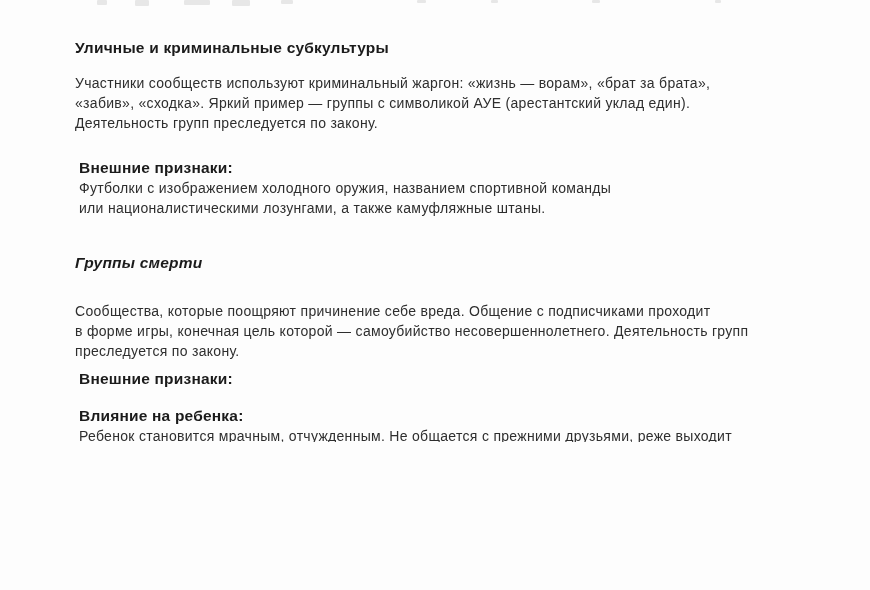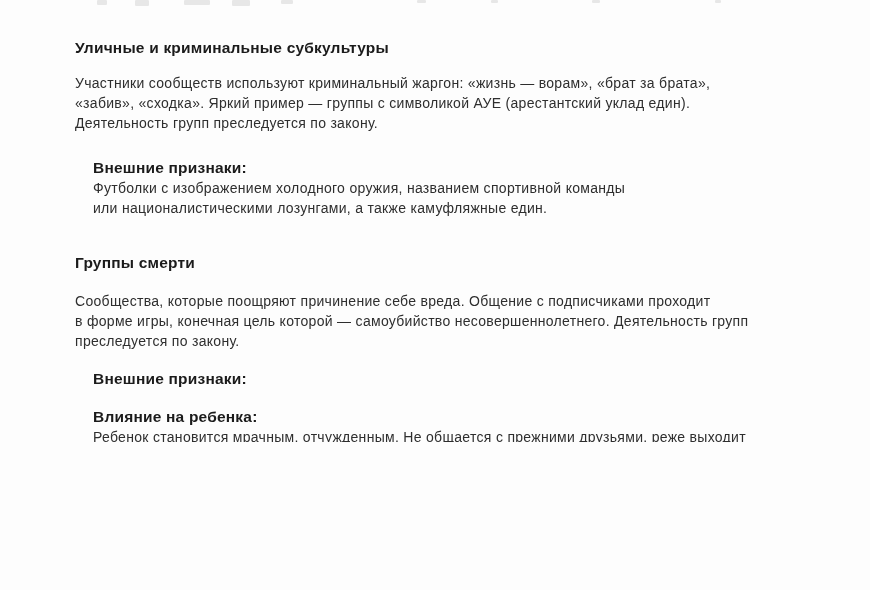--- a/index.html
+++ b/index.html
@@ -43,23 +43,23 @@
     font-size: 14px;
     font-weight: 400;
     line-height: 20px;
     letter-spacing: 0.3px;
     color: #2e2e2e;
     margin: 0;
     white-space: pre-line;
   }
   .mb15 { margin-bottom: 15px; }
   .mb18 { margin-bottom: 8px; }
-  .mb20 { margin-bottom: 18px; }
+  .mb20 { margin-bottom: 28px; font-style: italic; }
   .mb25 { margin-bottom: 25px; }
-  .sub { margin: 18px; }
+  .sub { margin: 4px; }
   .sub-gap { margin-bottom: 17px; }
   .section-2 { margin-top: 35px; }
 </style>
 </head>
 <body style="background: rgb(253, 253, 253);">
 
 <div class="page">
 
   <div class="top-remnant">
     <i style="width:10px;height:5px;margin-left:22px"></i>
@@ -75,21 +75,21 @@
 
   <section class="section">
     <h2 class="heading mb15">Уличные и криминальные субкультуры</h2>
     <p class="body-text mb25">Участники сообществ используют криминальный жаргон: «жизнь — ворам», «брат за брата»,
 «забив», «сходка». Яркий пример — группы с символикой АУЕ (арестантский уклад един).
 Деятельность групп преследуется по закону.</p>
 
     <div class="sub sub-gap">
       <h3 class="heading">Внешние признаки:</h3>
       <p class="body-text">Футболки с изображением холодного оружия, названием спортивной команды
-или националистическими лозунгами, а также камуфляжные един.</p>
+или националистическими лозунгами, а также камуфляжные штаны.</p>
     </div>
 
     <div class="sub">
     </div>
   </section>
 
   <section class="section section-2">
     <h2 class="heading mb20">Группы смерти</h2>
     <p class="body-text mb18">Сообщества, которые поощряют причинение себе вреда. Общение с подписчиками проходит
 в форме игры, конечная цель которой — самоубийство несовершеннолетнего. Деятельность групп

